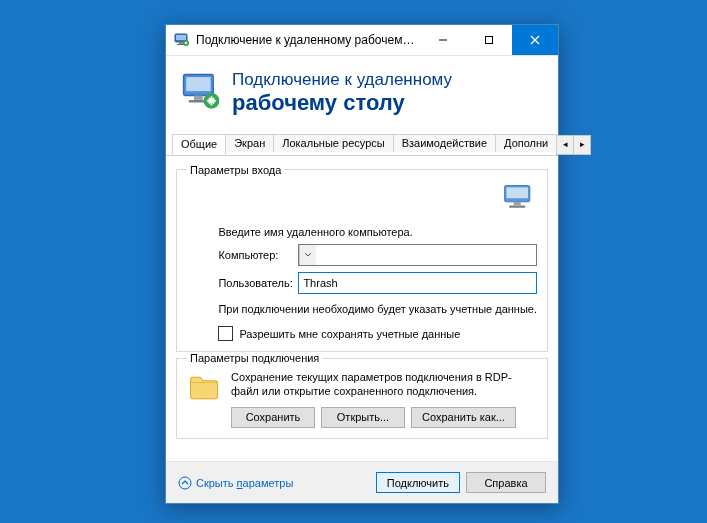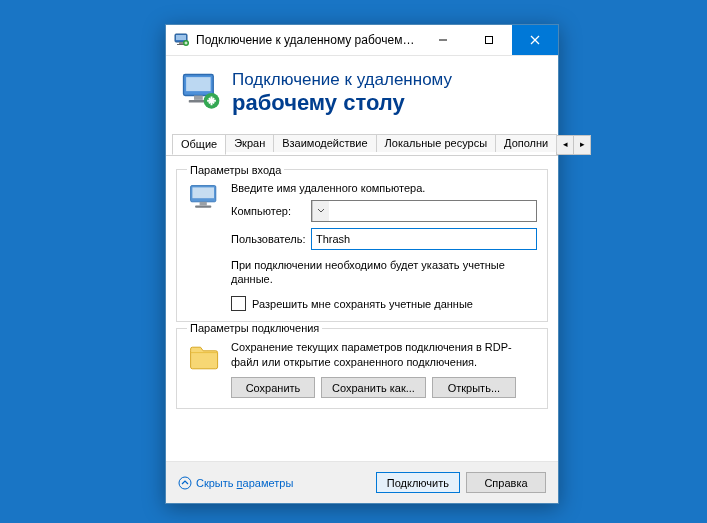--- a/index.html
+++ b/index.html
@@ -92,21 +92,21 @@
     gap:0;
     overflow:hidden;
   }
   fieldset{
     border:1px solid #d9d9d9;margin:0;padding:6px 10px 10px 10px;
     font-size:11px;
   }
   legend{font-size:11px;padding:0 3px;color:#000;}
   .row{display:flex;align-items:center;margin-top:6px;}
   .row .lbl{width:80px;flex:0 0 auto;}
-  .instr{display:flex;align-items:flex-start;gap:8px;}
+  .instr{display:flex;align-items:flex-end;gap:8px;flex-direction:column;}
   .instr .pc-icon{width:36px;height:36px;flex:0 0 auto;}
   .combo{
     display:flex;align-items:center;
     border:1px solid #7a7a7a;height:20px;flex:1 1 auto;background:#fff;
   }
   .combo input{
     border:none;outline:none;font:inherit;flex:1;padding:0 4px;height:100%;
   }
   .combo .dd{
     width:16px;height:100%;border-left:1px solid #c5c5c5;
@@ -198,22 +198,22 @@
     </span>
     <div class="header-text">
       <span class="l1">Подключение к удаленному</span>
       <span class="l2">рабочему столу</span>
     </div>
   </div>
 
   <div class="tabs">
     <div class="tab active">Общие</div>
     <div class="tab inactive">Экран</div>
+    <div class="tab inactive">Локальные ресурсы</div>
     <div class="tab inactive">Взаимодействие</div>
-    <div class="tab inactive">Локальные ресурсы</div>
     <div class="tab inactive">Дополни</div>
     <div class="tab-scroll">
       <div class="sb">◂</div>
       <div class="sb">▸</div>
     </div>
   </div>
 
   <div class="body">
 
     <fieldset>
@@ -266,22 +266,22 @@
         <span class="folder-icon">
           <svg viewBox="0 0 40 40">
             <path d="M4 12 L4 30 Q4 32 6 32 L32 32 Q34 32 34 30 L34 14 Q34 12 32 12 L18 12 L15 8 L6 8 Q4 8 4 10 Z" fill="#f7d774" stroke="#d4a017"></path>
             <path d="M4 14 L34 14" stroke="#e6bb3e"></path>
           </svg>
         </span>
         <div style="flex:1;">
           <div style="line-height:1.3;">Сохранение текущих параметров подключения в RDP-файл или открытие сохраненного подключения.</div>
           <div class="btnrow" style="margin-left:0;">
             <button class="wbtn">Сохранить</button>
+            <button class="wbtn">Открыть...</button>
             <button class="wbtn">Сохранить как...</button>
-            <button class="wbtn">Открыть...</button>
           </div>
         </div>
       </div>
     </fieldset>
 
   </div>
 
   <div class="footer">
     <a class="link">
       <span>

